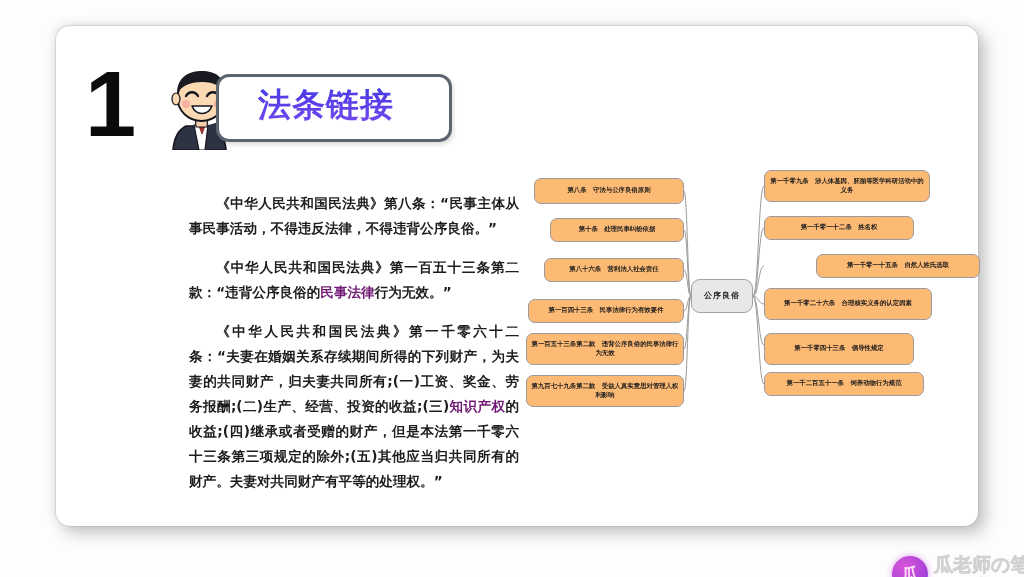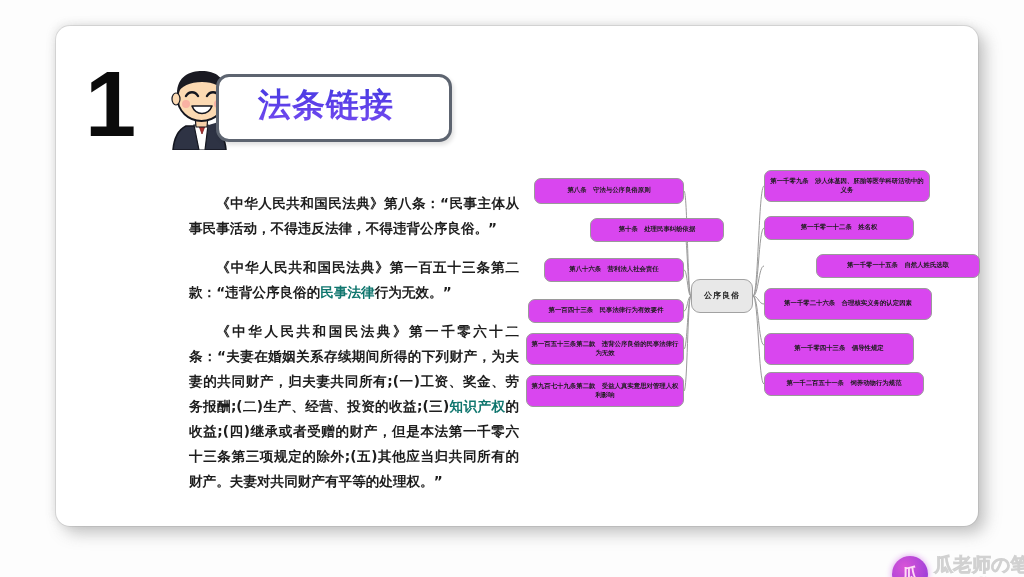--- a/index.html
+++ b/index.html
@@ -44,27 +44,27 @@
   
   .mascot{position:absolute;left:0;top:0;width:80px;height:82px;}
   
   .bodytext{
     position:absolute;left:133px;top:165px;width:330px;
     font-family:"DejaVu Sans","Liberation Sans",sans-serif;
     font-size:13.6px;line-height:25px;color:#1d1d1d;font-weight:bold;
     text-align:justify;
   }
   .bodytext p{margin:0 0 14px 0;text-indent:2em;}
-  .lnk{color:#0f766e;}
+  .lnk{color:#701a75;}
   
   #map{position:absolute;left:470px;top:140px;width:430px;height:260px;}
   #map svg{position:absolute;left:0;top:0;}
   .node{
     position:absolute;box-sizing:border-box;
-    border:1px solid #9a9a9a;border-radius:7px;background:#d946ef;
+    border:1px solid #9a9a9a;border-radius:7px;background:#fdba74;
     display:flex;align-items:center;justify-content:center;
     text-align:center;color:#1b1b1b;
     font-family:"DejaVu Sans","Liberation Sans",sans-serif;
     font-size:6.4px;line-height:9.5px;font-weight:bold;
     padding:2px 4px;
   }
   .node.center{
     background:#e8e8e8;border:1px solid #a2a2a2;border-radius:9px;
     font-size:8px;letter-spacing:1px;
   }
@@ -147,21 +147,21 @@
           <path d="M158,225 C161.5,225 161.5,130 165,130" fill="none" stroke="#9a9a9a" stroke-width="1"></path>
           <path d="M227,130 C232.5,130 232.5,20 238,20" fill="none" stroke="#9a9a9a" stroke-width="1"></path>
           <path d="M227,130 C232.5,130 232.5,62 238,62" fill="none" stroke="#9a9a9a" stroke-width="1"></path>
           <path d="M227,130 C232.5,130 232.5,100 238,100" fill="none" stroke="#9a9a9a" stroke-width="1"></path>
           <path d="M227,130 C232.5,130 232.5,138 238,138" fill="none" stroke="#9a9a9a" stroke-width="1"></path>
           <path d="M227,130 C232.5,130 232.5,179 238,179" fill="none" stroke="#9a9a9a" stroke-width="1"></path>
           <path d="M227,130 C232.5,130 232.5,218 238,218" fill="none" stroke="#9a9a9a" stroke-width="1"></path>
         </svg>
       <div class="node center" style="left:165px;top:113px;width:62px;height:34px;">公序良俗</div>
     <div class="node" style="left: 8px; top: 12px; width: 150px; height: 26px;">第八条　守法与公序良俗原则</div>
-        <div class="node" style="left: 24px; top: 52px; width: 134px; height: 24px; margin-left: 40px;">第十条　处理民事纠纷依据</div>
+        <div class="node" style="left: 24px; top: 52px; width: 134px; height: 24px;">第十条　处理民事纠纷依据</div>
         <div class="node" style="left: 18px; top: 92px; width: 140px; height: 24px;">第八十六条　营利法人社会责任</div>
         <div class="node" style="left: 2px; top: 133px; width: 156px; height: 24px;">第一百四十三条　民事法律行为有效要件</div>
         <div class="node" style="left: 0px; top: 167px; width: 158px; height: 32px;">第一百五十三条第二款　违背公序良俗的民事法律行为无效</div>
         <div class="node" style="left: 0px; top: 209px; width: 158px; height: 32px;">第九百七十九条第二款　受益人真实意思对管理人权利影响</div>
         <div class="node" style="left: 238px; top: 4px; width: 166px; height: 32px;">第一千零九条　涉人体基因、胚胎等医学科研活动中的义务</div>
         <div class="node" style="left: 238px; top: 50px; width: 150px; height: 24px;">第一千零一十二条　姓名权</div>
         <div class="node" style="left: 254px; top: 88px; width: 164px; height: 24px; margin-left: 36px;">第一千零一十五条　自然人姓氏选取</div>
         <div class="node" style="left: 238px; top: 122px; width: 168px; height: 32px;">第一千零二十六条　合理核实义务的认定因素</div>
         <div class="node" style="left: 238px; top: 167px; width: 150px; height: 32px;">第一千零四十三条　倡导性规定</div>
         <div class="node" style="left: 238px; top: 206px; width: 160px; height: 24px;">第一千二百五十一条　饲养动物行为规范</div>

